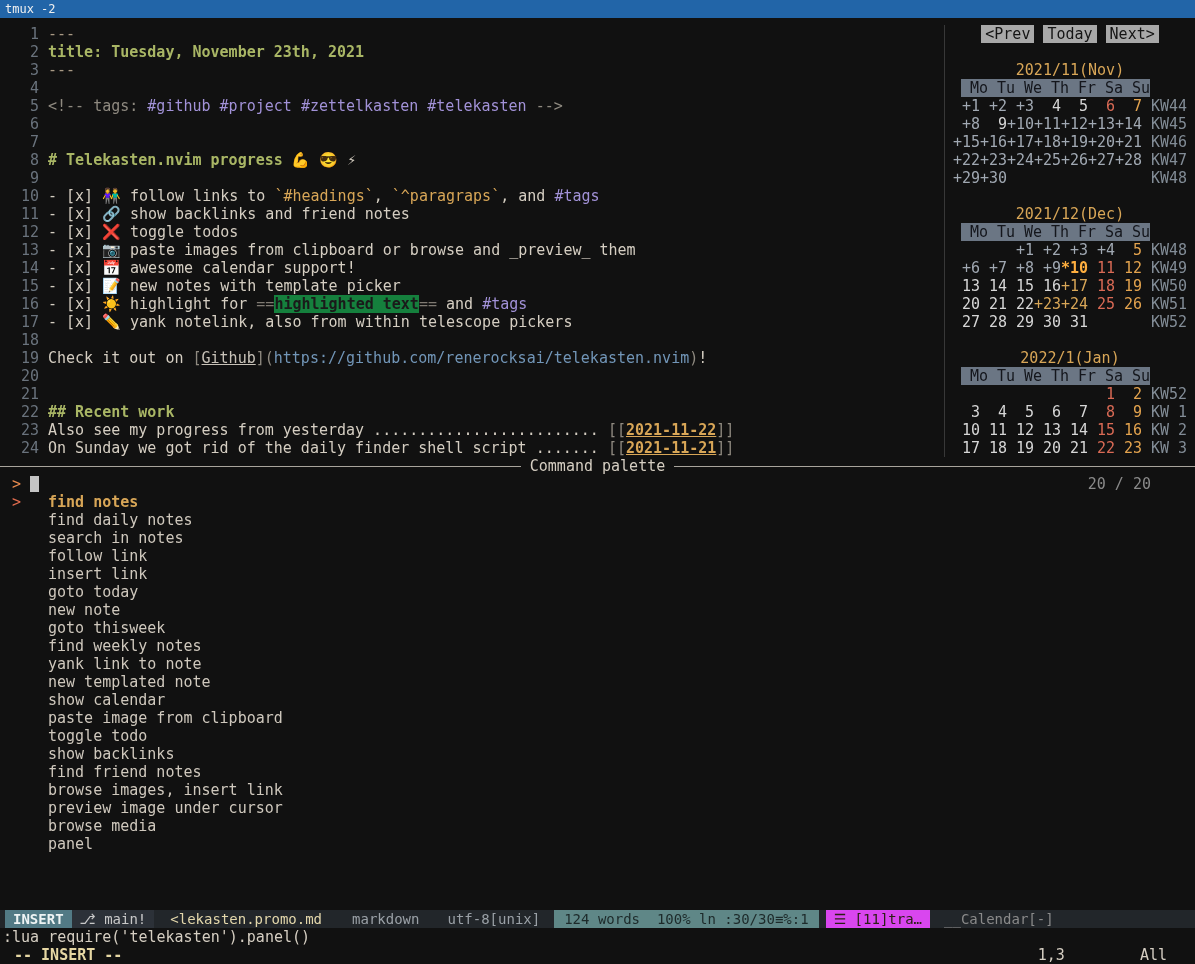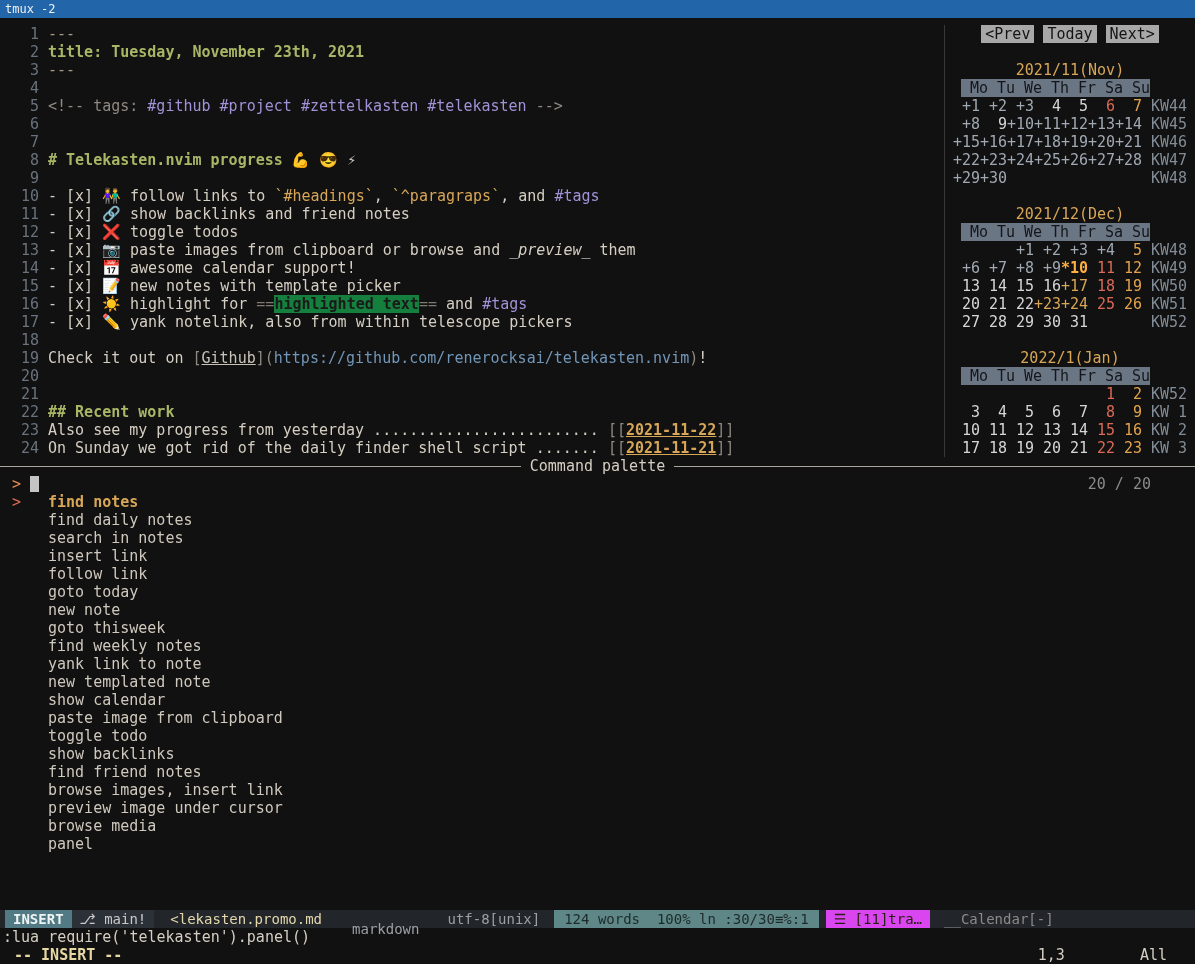--- a/index.html
+++ b/index.html
@@ -20,21 +20,21 @@
   .editor { flex:1; overflow:hidden; padding-left:3px; }
   .eline { height:18px; white-space:pre; overflow:hidden; }
   .lnum { display:inline-block; width:45px; text-align:right; padding-right:9px; color:#6a737d; }
   .s-plain  { color:#d5cec2; }
   .s-punct  { color:#a89984; }
   .s-title  { color:#a9b665; font-weight:bold; }
   .s-heading{ color:#a9b665; font-weight:bold; }
   .s-comment{ color:#8f8a80; }
   .s-tag    { color:#a292d8; }
   .s-code   { color:#d8a657; }
-  .s-em     { color:#d5cec2; font-style:italic; }
+  .s-em     { color:#d5cec2; }
   .s-eq     { color:#7f7a72; }
   .s-hl     { background:#15803d; color:#1a1a1a; font-weight:bold; }
   .s-bracket{ color:#8f8a80; }
   .s-link   { color:#c8c2b8; text-decoration:underline; }
   .s-url    { color:#7296b8; }
   .s-wiki   { color:#d8a657; font-weight:bold; text-decoration:underline; }
   .s-emoji  { color:#d5cec2; }
 
   .vsep { width:1px; background:#383838; }
 
@@ -70,21 +70,21 @@
 
   .filler { flex:1; }
 
   
   .statusline { height:18px; flex:0 0 18px; background:#22262a; display:flex; align-items:stretch;
     font-size:14px; line-height:18px; white-space:pre; }
   .seg { padding:0 8px; }
   .seg.mode   { background:#527a85; color:#eef4f4; font-weight:bold; margin-left:5px; }
   .seg.branch { background:#2c3138; color:#c8c8c8; }
   .seg.file   { color:#e3d7ab; padding:0 16px; }
-  .seg.ft     { color:#9aa0a6; padding:10px 14px; }
+  .seg.ft     { color:#9aa0a6; padding:0 14px; }
   .seg.enc    { color:#9aa0a6; padding:0 14px; }
   .seg.stats  { background:#5f8787; color:#1d2a2a; padding:0 10px; }
   .seg.bufs   { background:#d946ef; color:#2b2014; margin-left:7px; }
   .seg.win    { color:#8a8a8a; padding:0 14px; }
 
   .cmdline { height:18px; flex:0 0 18px; color:#d5cec2; padding-left:3px; white-space:pre; }
   .modeline { height:18px; flex:0 0 18px; display:flex; padding:0 14px; white-space:pre; }
   .mode-text { color:#e6d7a3; font-weight:bold; }
   .mright { margin-left:auto; margin-right:14px; }
   .ruler { color:#d5cec2; margin-right:75px; }
@@ -172,22 +172,22 @@
   <div class="pal-prompt">
     <span class="pcaret">&gt;</span>
     <span class="cursor"></span>
     <span class="pcount">20 / 20</span>
   </div>
 
   <div class="pal-items">
       <div class="pal-item sel"><span class="caret">&gt;</span><span class="label">find notes</span></div>
       <div class="pal-item"><span class="caret"></span><span class="label">find daily notes</span></div>
       <div class="pal-item"><span class="caret"></span><span class="label">search in notes</span></div>
+      <div class="pal-item"><span class="caret"></span><span class="label">follow link</span></div>
       <div class="pal-item"><span class="caret"></span><span class="label">insert link</span></div>
-      <div class="pal-item"><span class="caret"></span><span class="label">follow link</span></div>
       <div class="pal-item"><span class="caret"></span><span class="label">goto today</span></div>
       <div class="pal-item"><span class="caret"></span><span class="label">new note</span></div>
       <div class="pal-item"><span class="caret"></span><span class="label">goto thisweek</span></div>
       <div class="pal-item"><span class="caret"></span><span class="label">find weekly notes</span></div>
       <div class="pal-item"><span class="caret"></span><span class="label">yank link to note</span></div>
       <div class="pal-item"><span class="caret"></span><span class="label">new templated note</span></div>
       <div class="pal-item"><span class="caret"></span><span class="label">show calendar</span></div>
       <div class="pal-item"><span class="caret"></span><span class="label">paste image from clipboard</span></div>
       <div class="pal-item"><span class="caret"></span><span class="label">toggle todo</span></div>
       <div class="pal-item"><span class="caret"></span><span class="label">show backlinks</span></div>

